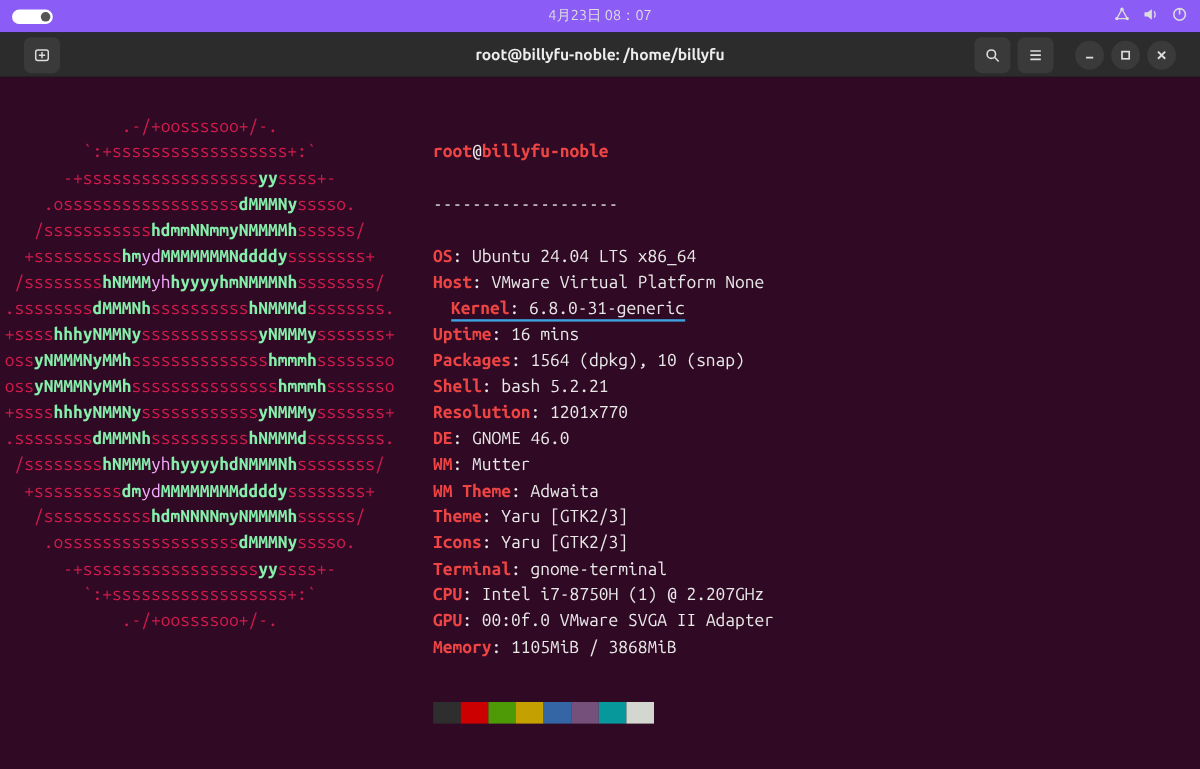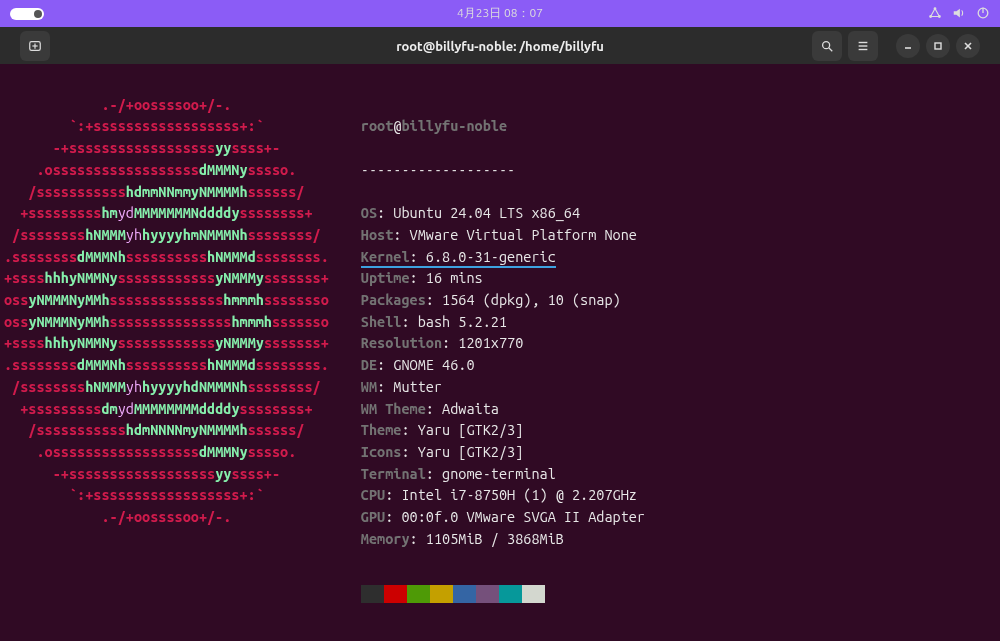--- a/index.html
+++ b/index.html
@@ -66,26 +66,26 @@
     height: calc(641px - 27px - 37px);
     padding: 8px 4px;
     font-size: 14.5px;
     line-height: 21.7px;
     white-space: pre;
     color: #eee;
   }
   .ascii-wrap { display: flex; }
   .ascii { display: inline-block; }
   .info  { padding-left: 32px; display: inline-block; }
-  .r  { color: #d01b4c; font-weight: bold; } 
+  .r  { color: #d01b4c; font-weight: normal; } 
   .w  { color: #86efac; font-weight: bold; }
   .y  { color: #f0abfc; } 
-  .lbl{ color: #737373; font-weight: bold; text-align: center; } 
+  .lbl{ color: #ef4444; font-weight: bold; text-align: center; } 
   .val{ color: #e8e8e8; }
-  .underline { border-bottom: 2px solid #3da2e0; padding-bottom: 1px; }
+  .underline { border-bottom: 2px solid #3da2e0; padding-bottom: 1px; margin-left: 15px; }
   .rule { color: #e8e8e8; }
 
   .swatches { margin-top: 14px; display: grid; grid-template-columns: repeat(8, 23px); grid-template-rows: 18px 18px; }
   .sw { width: 23px; height: 18px; }
 </style>
 </head>
 <body>
 
 <div class="topbar">
   <div class="left">

